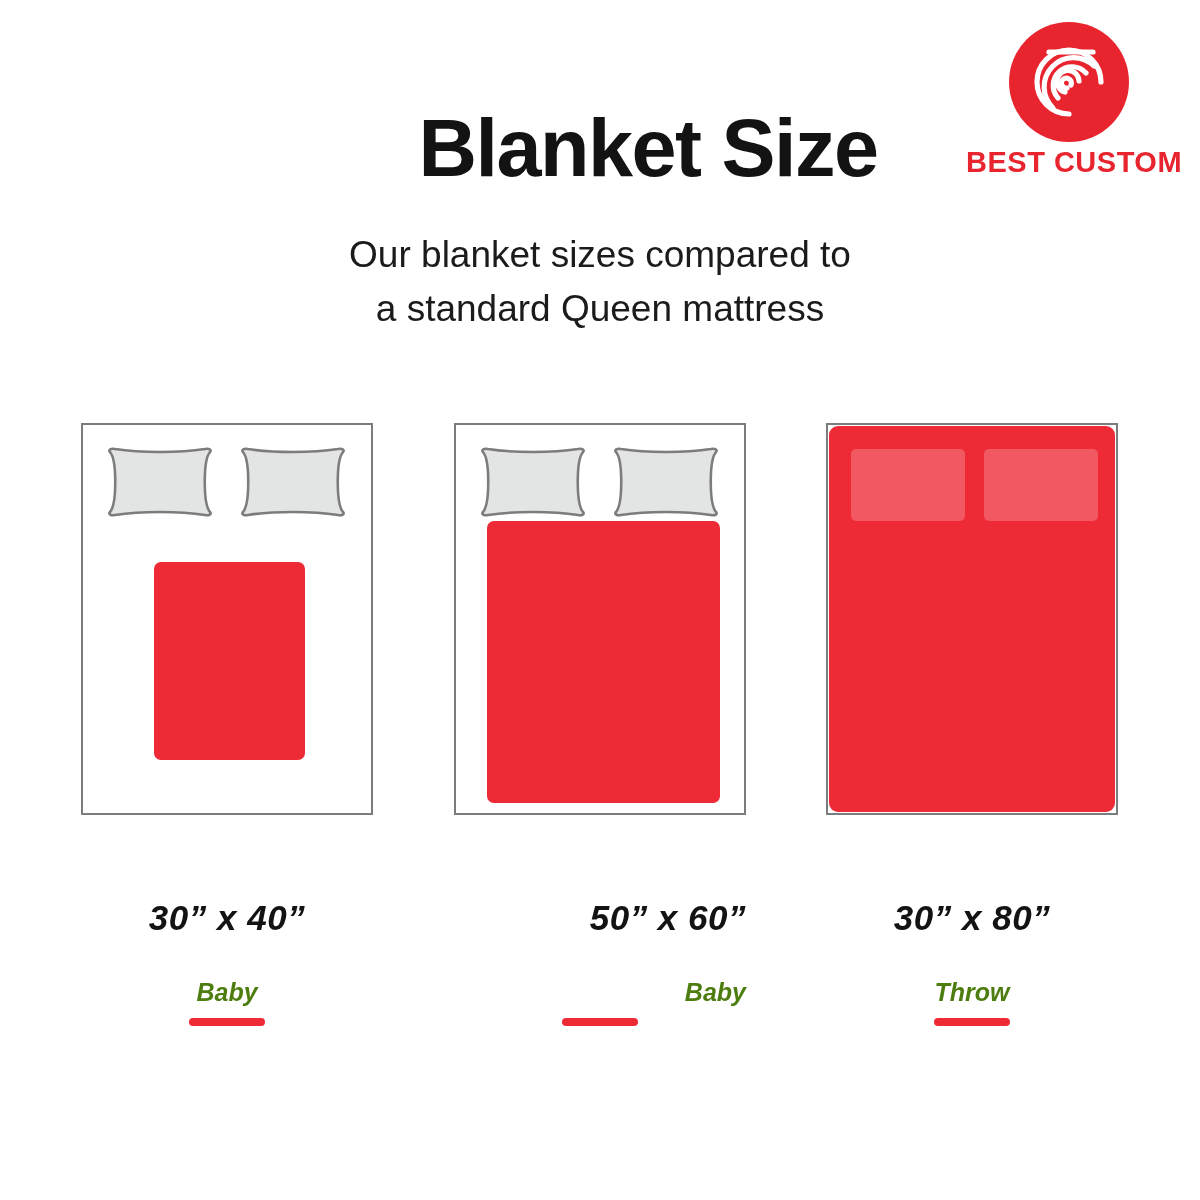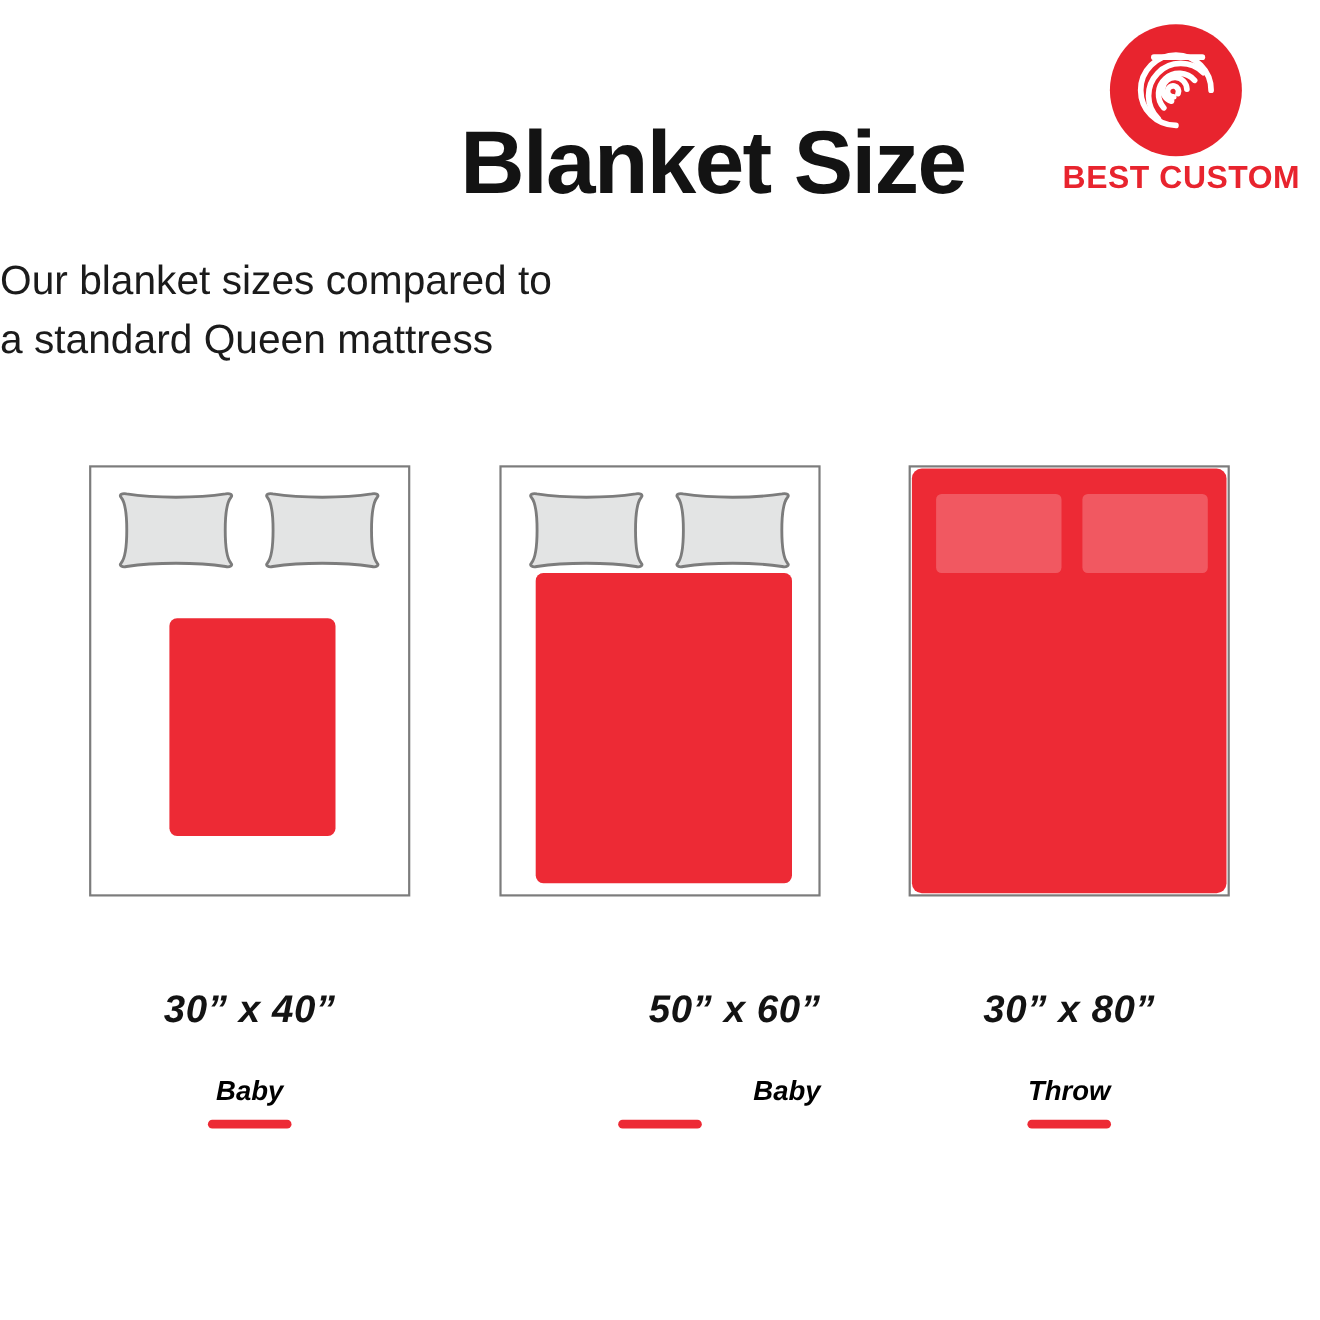--- a/index.html
+++ b/index.html
@@ -63,21 +63,21 @@
     letter-spacing: -1.5px;
     color: #131313;
     line-height: 1.05;
     padding-left: 48px;
   }
   .subtitle {
     position: absolute;
     top: 228px;
     left: 0;
     width: 1200px;
-    text-align: left;
+    text-align: center;
     font-size: 37px;
     font-weight: 400;
     color: #1b1b1b;
     line-height: 1.45;
   }
   .subtitle .line {
     display: block;
   }
 
   
@@ -176,21 +176,21 @@
     font-weight: 700;
     letter-spacing: 0.5px;
     color: #131313;
     line-height: 1;
     white-space: nowrap;
   }
   .caption-label {
     margin-top: 45px;
     font-size: 25px;
     font-weight: 700;
-    color: #000000;
+    color: #4d7c0f;
     line-height: 1;
   }
   .caption-rule {
     margin: 13px auto 0 auto;
     width: 76px;
     height: 8px;
     border-radius: 4px;
     background: #ED2A35;
   }
 </style>

